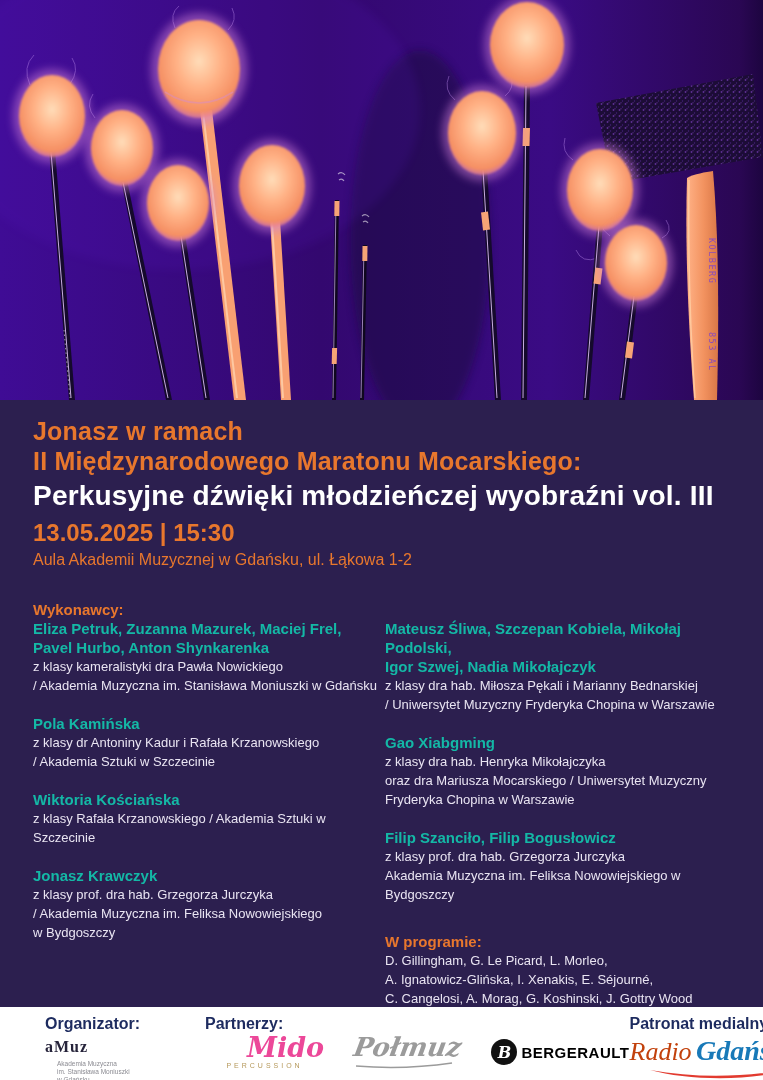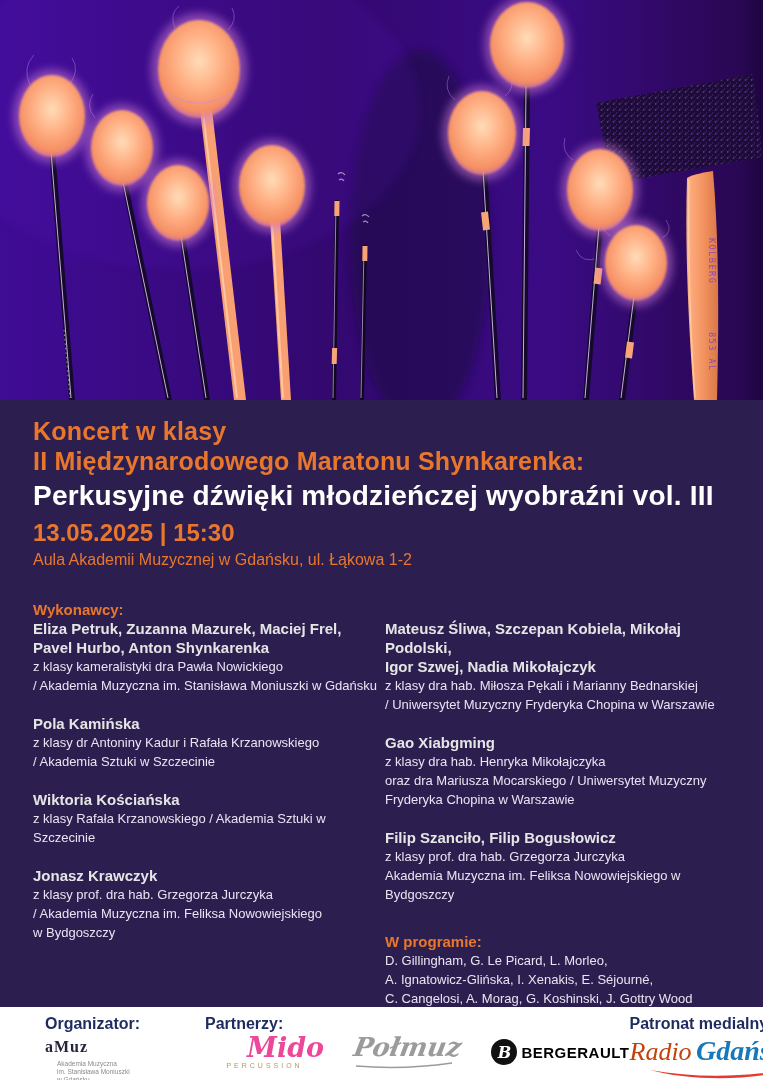--- a/index.html
+++ b/index.html
@@ -13,21 +13,21 @@
   .h-line{font-size:25px;line-height:30px;font-weight:bold;color:#e8772d;letter-spacing:.2px;}
   .title{font-size:28px;line-height:32px;font-weight:bold;color:#ffffff;margin:4px 0 0 0;letter-spacing:.2px;}
   .datetime{font-size:24px;line-height:30px;font-weight:bold;color:#e8772d;margin-top:6px;}
   .venue{font-size:16px;line-height:20px;color:#e8772d;margin-top:2px;}
   .columns{display:flex;margin-top:30px;}
   .col-left{width:352px;flex:none;}
   .col-right{flex:1;min-width:0;}
   .sec-label{font-size:15px;line-height:19px;font-weight:bold;color:#e8772d;}
   .entry{margin-top:19px;}
   .entry.first{margin-top:0;}
-  .names{font-size:15px;line-height:19px;font-weight:bold;color:#e5e5e5;}
+  .names{font-size:15px;line-height:19px;font-weight:bold;color:#14b8a6;}
   .details{font-size:13px;line-height:19px;color:#e9e4f2;}
   .pre{white-space:pre-line;}
   .col-spacer{height:19px;}
   .program{margin-top:28px;}
   
   .footer{height:73px;box-sizing:border-box;background:#ffffff;
           display:flex;align-items:flex-start;padding:9px 38px 0 45px;}
   .f-label{font-size:16px;line-height:15px;font-weight:bold;color:#1d2b5f;margin-bottom:4px;}
   .f-org{width:160px;flex:none;}
   .amuz-word{font-family:"Liberation Serif",serif;font-weight:bold;font-size:16px;line-height:24px;color:#26233a;letter-spacing:1px;}
@@ -203,22 +203,22 @@
         </g>
       <g>
           <ellipse cx="636" cy="263" rx="37" ry="44" fill="#cf7fd6" opacity="0.5" filter="url(#fuzzblur)"></ellipse>
          <ellipse cx="636" cy="263" rx="31" ry="38" fill="url(#headg)" filter="url(#softblur)"></ellipse>
         </g>
     </g>
   </svg>
 
   <div class="main">
     <header>
-      <div class="h-line">Koncert w klasy</div>
-      <div class="h-line">II Międzynarodowego Maratonu Shynkarenka:</div>
+      <div class="h-line">Jonasz w ramach</div>
+      <div class="h-line">II Międzynarodowego Maratonu Mocarskiego:</div>
       <h1 class="title">Perkusyjne dźwięki młodzieńczej wyobraźni vol. III</h1>
       <div class="datetime">13.05.2025 | 15:30</div>
       <div class="venue">Aula Akademii Muzycznej w Gdańsku, ul. Łąkowa 1-2</div>
     </header>
 
     <div class="columns">
       <div class="col-left">
         <div class="sec-label">Wykonawcy:</div>
         <div class="entry first">
           <div class="names pre">Eliza Petruk, Zuzanna Mazurek, Maciej Frel,

